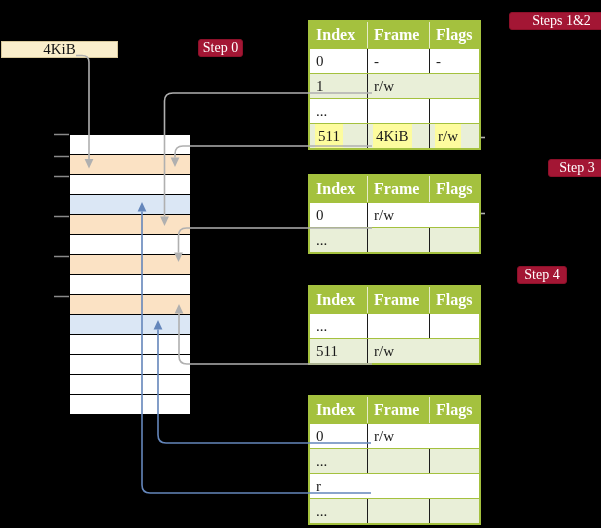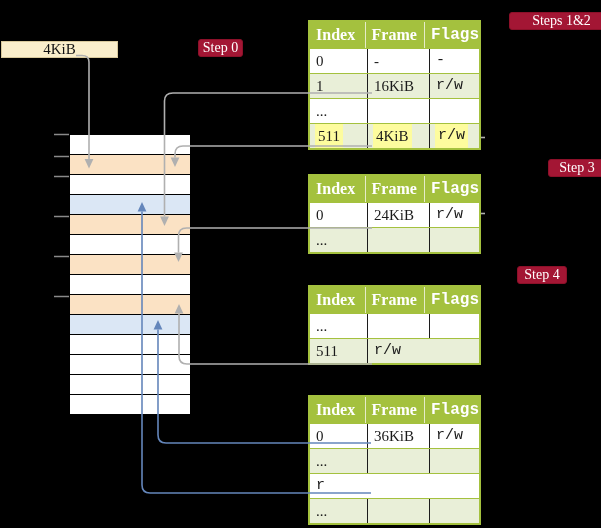--- a/index.html
+++ b/index.html
@@ -25,21 +25,21 @@
   #tbl1{top:20px;} #tbl2{top:174px;} #tbl3{top:285px;} #tbl4{top:395px;}
   .thead{display:flex;height:26px;background:#a4c13e;color:#fff;font-weight:bold;font-size:16px;}
   .thead .c{line-height:26px;border-right:1px solid #e6ecc9;}
   .thead .c:last-child{border-right:none;}
   .trow{display:flex;height:24px;background:#fff;border-top:1px solid #a4c13e;
         color:#1a1a1a;font-size:15px;}
   .trow.shade{background:#e9efd8;}
   .trow .c{line-height:24px;border-right:1px solid #1c1c1c;}
   .trow .c:last-child{border-right:none;}
   .c{box-sizing:border-box;padding-left:6px;}
-  .c.i{width:58px;} .c.f{width:62px;} .c.g{flex:1;font-family:Liberation Mono, monospace;}
+  .c.i{width:58px;} .c.f{width:62px;} .c.g{flex:1;}
   .c span{display:inline-block;}
   .hl{background:#fdfc9e;padding:0 3px;margin-left:-1px;}
   
   #overlay{position:absolute;left:0;top:0;pointer-events:none;}
 </style>
 </head>
 <body>
 
 <div id="canvas">
 
@@ -75,21 +75,20 @@
       <div class="c f">Frame</div>
       <div class="c g">Flags</div>
     </div>
     <div class="trow">
       <div class="c i"><span>0</span></div>
       <div class="c f"><span>-</span></div>
       <div class="c g"><span>-</span></div>
     </div>
     <div class="trow shade">
       <div class="c i"><span>1</span></div>
-      <div class="c f"><span>16KiB</span></div>
       <div class="c g"><span>r/w</span></div>
     </div>
     <div class="trow">
       <div class="c i"><span>...</span></div>
       <div class="c f"><span></span></div>
       <div class="c g"><span></span></div>
     </div>
     <div class="trow shade">
       <div class="c i"><span class="hl">511</span></div>
       <div class="c f"><span class="hl">4KiB</span></div>
@@ -98,21 +97,20 @@
   </div>
 
   <div id="tbl2" class="tbl">
     <div class="thead">
       <div class="c i">Index</div>
       <div class="c f">Frame</div>
       <div class="c g">Flags</div>
     </div>
     <div class="trow">
       <div class="c i"><span>0</span></div>
-      <div class="c f"><span>24KiB</span></div>
       <div class="c g"><span>r/w</span></div>
     </div>
     <div class="trow shade">
       <div class="c i"><span>...</span></div>
       <div class="c f"><span></span></div>
       <div class="c g"><span></span></div>
     </div>
   </div>
 
   <div id="tbl3" class="tbl">
@@ -133,21 +131,20 @@
   </div>
 
   <div id="tbl4" class="tbl">
     <div class="thead">
       <div class="c i">Index</div>
       <div class="c f">Frame</div>
       <div class="c g">Flags</div>
     </div>
     <div class="trow">
       <div class="c i"><span>0</span></div>
-      <div class="c f"><span>36KiB</span></div>
       <div class="c g"><span>r/w</span></div>
     </div>
     <div class="trow shade">
       <div class="c i"><span>...</span></div>
       <div class="c f"><span></span></div>
       <div class="c g"><span></span></div>
     </div>
     <div class="trow">
       <div class="c g"><span>r</span></div>
     </div>

